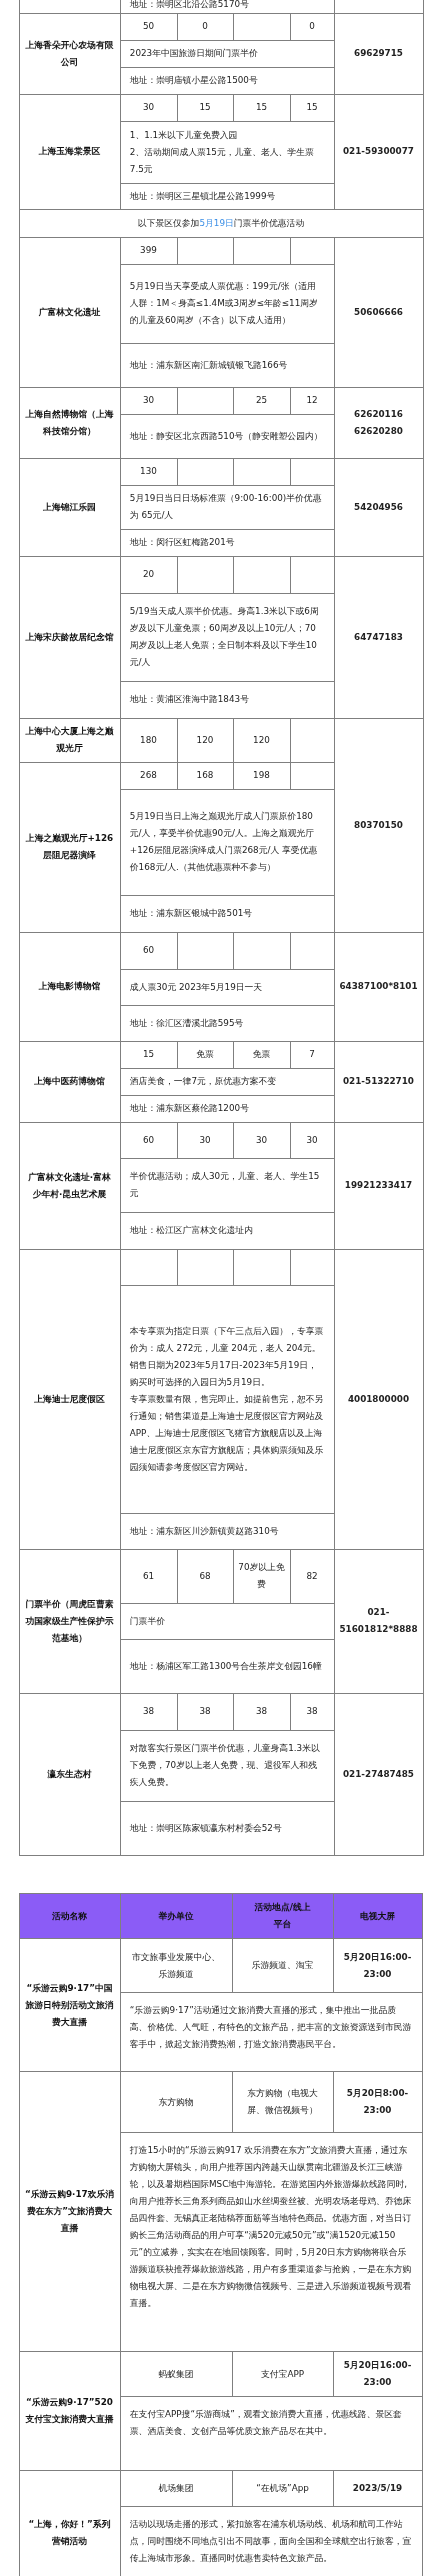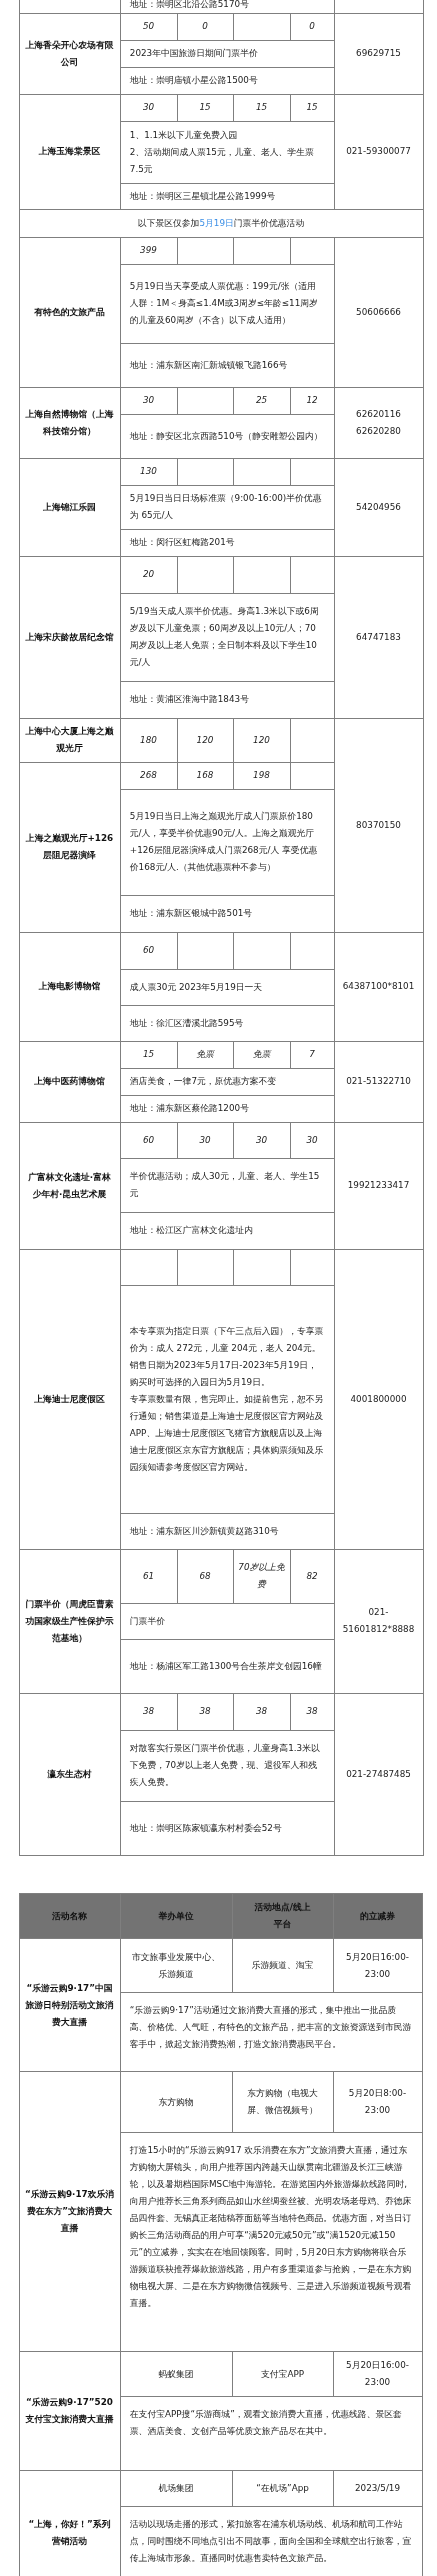--- a/index.html
+++ b/index.html
@@ -2,26 +2,26 @@
 <html style="font-size:8.2px"><head>
 <meta charset="utf-8">
 <style>
   html, body { margin: 0; padding: 0; background: #ffffff; }
   body { width: 438px; height: 3647px; overflow: hidden; position: relative;
          font-family: "DejaVu Sans", "Liberation Sans", sans-serif; color: #222; }
   .page { position: absolute; left: 0; top: 0; width: 438px; }
   table { border-collapse: collapse; position: absolute; left: 18.5px; width: 403px; table-layout: fixed; }
   td, th { border: 0.5px solid #7f7f7f; font-size: 8.8px; line-height: 17px; padding: 0 9.3px; vertical-align: middle; }
   .name { font-weight: bold; text-align: center; padding: 0 5.2px; color: #111; }
-  .num { text-align: center; padding: 0 2.1px; font-style: italic; }
+  .num { text-align: center; padding: 0 2.1px; }
   .desc { text-align: left; }
-  .tel { text-align: center; padding: 0 3.1px; }
+  .tel { text-align: center; padding: 0 3.1px; font-weight: bold; }
   .notice { text-align: center; }
   .accent { color: #3a8ee6; }
-  th { background: #737373; font-weight: bold; color: #111; text-align: center; }
+  th { background: #8b5cf6; font-weight: bold; color: #111; text-align: center; }
   .center { text-align: center; }
   .thick-top td { border-top: 1px solid #444; }
 </style>
 </head>
 <body>
 
 <div class="page">
   <table id="t1" style="top:-5.2px;">
     <colgroup>
         <col style="width:101px">
@@ -63,21 +63,21 @@
           <td class="desc" colspan="4" style="white-space:pre-line">1、1.1米以下儿童免费入园
 2、活动期间成人票15元，儿童、老人、学生票7.5元</td>
         </tr>
         <tr style="height:26px">
           <td class="desc" colspan="4">地址：崇明区三星镇北星公路1999号</td>
         </tr>
         <tr style="height:28px">
           <td class="notice" colspan="6"><span>以下景区仅参加</span><span class="accent">5月19日</span><span>门票半价优惠活动</span></td>
         </tr>
         <tr style="height:27px" class="thick-top">
-          <td class="name" rowspan="3">有特色的文旅产品</td>
+          <td class="name" rowspan="3">广富林文化遗址</td>
           <td class="num">399</td>
           <td class="num"></td>
           <td class="num"></td>
           <td class="num"></td>
           <td class="tel" rowspan="3">50606666</td>
         </tr>
         <tr style="height:79px">
           <td class="desc" colspan="4" style="white-space:pre-line">5月19日当天享受成人票优惠：199元/张（适用人群：1M＜身高≤1.4M或3周岁≤年龄≤11周岁的儿童及60周岁（不含）以下成人适用）</td>
         </tr>
         <tr style="height:44px">
@@ -236,21 +236,21 @@
         <col style="width:101px">
         <col style="width:112px">
         <col style="width:101px">
         <col style="width:89px">
       </colgroup>
     <thead>
       <tr style="height:45px;">
         <th>活动名称</th>
         <th>举办单位</th>
         <th style="padding:0 20.6px;">活动地点/线上平台</th>
-        <th>的立减券</th>
+        <th>电视大屏</th>
       </tr>
     </thead>
     <tbody id="t2body">
         <tr style="height:54px" class="">
           <td class="name" rowspan="2">“乐游云购9·17”中国旅游日特别活动文旅消费大直播</td>
           <td class="center">市文旅事业发展中心、乐游频道</td>
           <td class="center">乐游频道、淘宝</td>
           <td class="tel">5月20日16:00-23:00</td>
         </tr>
         <tr style="height:79px">

